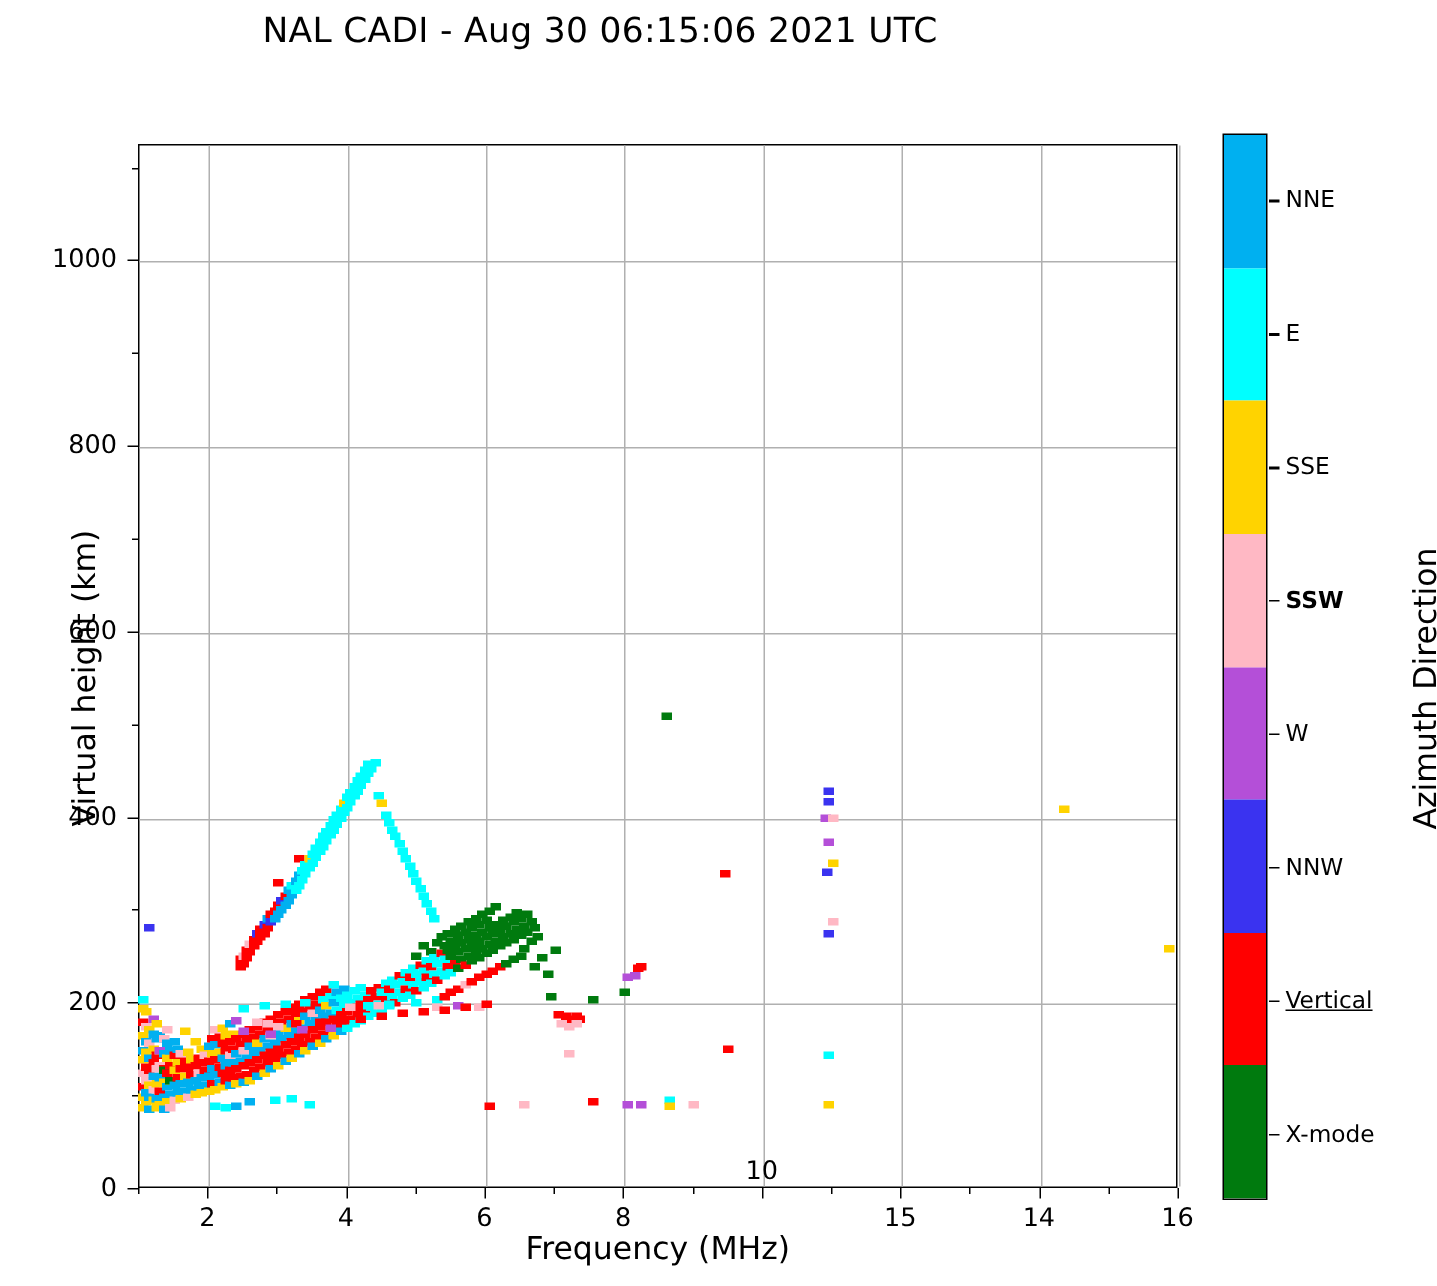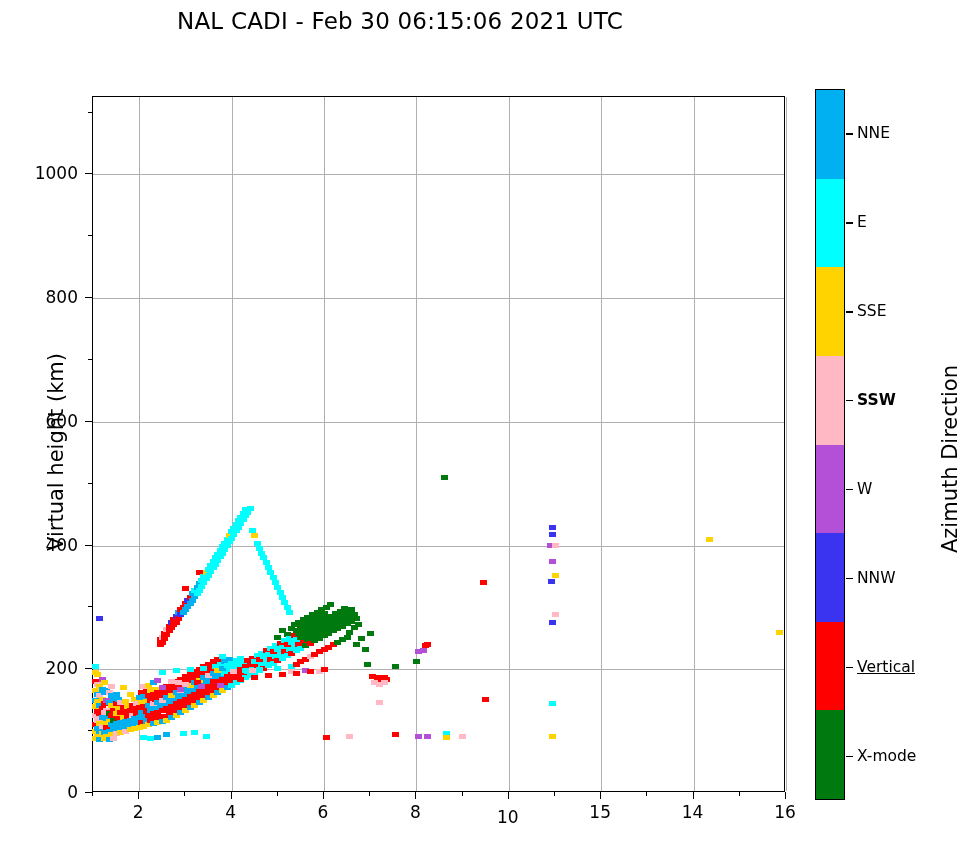--- a/index.html
+++ b/index.html
@@ -53,21 +53,21 @@
   #cb-title{
     position:absolute;left:790px;top:447px;width:320px;text-align:center;
     font-size:21px;color:#000;transform:rotate(-90deg);transform-origin:center center;
   }
 </style>
 </head>
 <body>
 
 <div id="root">
 
-  <div id="chart-title">NAL CADI - Feb 30 06:15:06 2021 UTC</div>
+  <div id="chart-title">NAL CADI - Aug 30 06:15:06 2021 UTC</div>
 
   <div id="plot-frame">
     <div id="grid-layer">
         <div class="gridline-v" style="left: 46.2px;"></div>
         <div class="gridline-v" style="left: 138.6px;"></div>
         <div class="gridline-v" style="left: 231px;"></div>
         <div class="gridline-v" style="left: 323.4px;"></div>
         <div class="gridline-v" style="left: 415.8px;"></div>
         <div class="gridline-v" style="left: 508.2px;"></div>
         <div class="gridline-v" style="left: 600.6px;"></div>
@@ -660,21 +660,21 @@
   <div id="axes-decor">
       <div class="tick-x major" style="left: 138.2px; top: 792px;"></div>
       <div class="xlab" style="left: 108.2px; top: 802px;">2</div>
       <div class="tick-x major" style="left: 230.6px; top: 792px;"></div>
       <div class="xlab" style="left: 200.6px; top: 802px;">4</div>
       <div class="tick-x major" style="left: 323px; top: 792px;"></div>
       <div class="xlab" style="left: 293px; top: 802px;">6</div>
       <div class="tick-x major" style="left: 415.4px; top: 792px;"></div>
       <div class="xlab" style="left: 385.4px; top: 802px;">8</div>
       <div class="tick-x major" style="left: 507.8px; top: 792px;"></div>
-      <div class="xlab" style="left: 477.8px; top: 807px;">10</div>
+      <div class="xlab" style="left: 477.8px; top: 771px;">10</div>
       <div class="tick-x major" style="left: 600.2px; top: 792px;"></div>
       <div class="xlab" style="left: 570.2px; top: 802px;">15</div>
       <div class="tick-x major" style="left: 692.6px; top: 792px;"></div>
       <div class="xlab" style="left: 662.6px; top: 802px;">14</div>
       <div class="tick-x major" style="left: 785px; top: 792px;"></div>
       <div class="xlab" style="left: 755px; top: 802px;">16</div>
       <div class="tick-x minor" style="left: 92px; top: 792px;"></div>
       <div class="tick-x minor" style="left: 184.4px; top: 792px;"></div>
       <div class="tick-x minor" style="left: 276.8px; top: 792px;"></div>
       <div class="tick-x minor" style="left: 369.2px; top: 792px;"></div>
@@ -695,20 +695,21 @@
       <div class="tick-y major" style="left: 85px; top: 173.3px;"></div>
       <div class="ylab" style="left: 8px; top: 163.3px;">1000</div>
       <div class="tick-y minor" style="left: 88px; top: 730.1px;"></div>
       <div class="tick-y minor" style="left: 88px; top: 606.4px;"></div>
       <div class="tick-y minor" style="left: 88px; top: 482.7px;"></div>
       <div class="tick-y minor" style="left: 88px; top: 358.9px;"></div>
       <div class="tick-y minor" style="left: 88px; top: 235.2px;"></div>
       <div class="tick-y minor" style="left: 88px; top: 111.5px;"></div>
     </div>
 
+  <div id="xaxis-title">Frequency (MHz)</div>
   <div id="yaxis-title">Virtual height (km)</div>
 
   <div id="colorbar">
       <div class="cb-seg" style="height: 12.5%; background: rgb(0, 176, 240);"></div>
       <div class="cb-seg" style="height: 12.5%; background: rgb(0, 255, 255);"></div>
       <div class="cb-seg" style="height: 12.5%; background: rgb(255, 211, 0);"></div>
       <div class="cb-seg" style="height: 12.5%; background: rgb(255, 184, 196);"></div>
       <div class="cb-seg" style="height: 12.5%; background: rgb(180, 79, 216);"></div>
       <div class="cb-seg" style="height: 12.5%; background: rgb(58, 51, 240);"></div>
       <div class="cb-seg" style="height: 12.5%; background: rgb(255, 0, 0);"></div>

